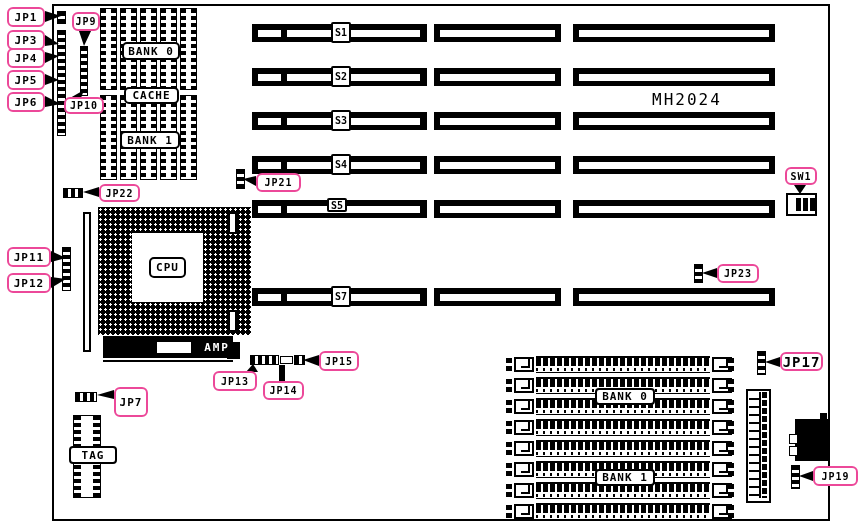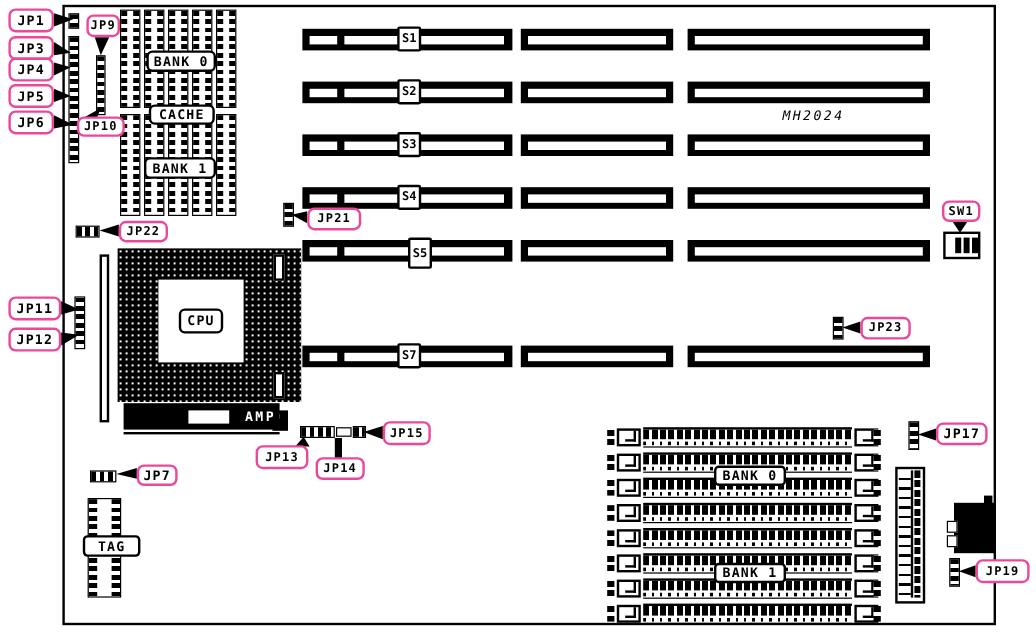--- a/index.html
+++ b/index.html
@@ -108,34 +108,34 @@
     <div class="sbox" style="position:absolute;left:79px;top:-2px;width:20px;height:21px;">S4</div>
   </div>
   <div class="abs slot-row" style="left:252px;top:200px;width:523px;">
     <div class="slot-seg" style="left:0;width:175px;"></div>
     <div class="slot-seg" style="left:182px;width:127px;"></div>
     <div class="slot-seg" style="left:321px;width:202px;"></div>
     <div class="slot-white" style="left:6px;width:23px;"></div>
     <div class="slot-white" style="left:35px;width:133px;"></div>
     <div class="slot-white" style="left:188px;width:115px;"></div>
     <div class="slot-white" style="left:327px;width:190px;"></div>
-    <div class="sbox" style="position:absolute;left:88px;top:-2px;width:20px;height:26px;">S5</div>
+    <div class="sbox" style="position:absolute;left:75px;top:-2px;width:20px;height:14px;">S5</div>
   </div>
   <div class="abs slot-row" style="left:252px;top:288px;width:523px;">
     <div class="slot-seg" style="left:0;width:175px;"></div>
     <div class="slot-seg" style="left:182px;width:127px;"></div>
     <div class="slot-seg" style="left:321px;width:202px;"></div>
     <div class="slot-white" style="left:6px;width:23px;"></div>
     <div class="slot-white" style="left:35px;width:133px;"></div>
     <div class="slot-white" style="left:188px;width:115px;"></div>
     <div class="slot-white" style="left:327px;width:190px;"></div>
     <div class="sbox" style="position:absolute;left:79px;top:-2px;width:20px;height:21px;">S7</div>
   </div>
 
-  <div class="abs" style="left:652px;top:90px;font-size:11px;letter-spacing:2px;font-style:italic;">MH2024</div>
+  <div class="abs" style="left:652px;top:90px;font-size:16px;letter-spacing:2px;">MH2024</div>
 
   <div class="abs chip" style="left:100px;top:8px;width:17px;height:82px;"></div>
   <div class="abs chip" style="left:120px;top:8px;width:17px;height:82px;"></div>
   <div class="abs chip" style="left:140px;top:8px;width:17px;height:82px;"></div>
   <div class="abs chip" style="left:160px;top:8px;width:17px;height:82px;"></div>
   <div class="abs chip" style="left:180px;top:8px;width:17px;height:82px;"></div>
   <div class="abs chip" style="left:100px;top:95px;width:17px;height:85px;"></div>
   <div class="abs chip" style="left:120px;top:95px;width:17px;height:85px;"></div>
   <div class="abs chip" style="left:140px;top:95px;width:17px;height:85px;"></div>
   <div class="abs chip" style="left:160px;top:95px;width:17px;height:85px;"></div>
@@ -282,23 +282,23 @@
   <div class="abs callout" style="left:7px;top:7px;width:38px;height:20px;">JP1</div>
   <div class="abs callout" style="left:7px;top:30px;width:38px;height:20px;">JP3</div>
   <div class="abs callout" style="left:7px;top:48px;width:38px;height:20px;">JP4</div>
   <div class="abs callout" style="left:7px;top:70px;width:38px;height:20px;">JP5</div>
   <div class="abs callout" style="left:7px;top:92px;width:38px;height:20px;">JP6</div>
   <div class="abs callout" style="left:72px;top:12px;width:28px;height:19px;font-size:10px;">JP9</div>
   <div class="abs callout" style="left:64px;top:97px;width:40px;height:17px;font-size:10px;">JP10</div>
   <div class="abs callout" style="left:99px;top:184px;width:41px;height:18px;font-size:10px;">JP22</div>
   <div class="abs callout" style="left:7px;top:247px;width:44px;height:20px;">JP11</div>
   <div class="abs callout" style="left:7px;top:273px;width:44px;height:20px;">JP12</div>
-  <div class="abs callout" style="left:114px;top:387px;width:34px;height:18px;">JP7</div>
+  <div class="abs callout" style="left:114px;top:387px;width:34px;height:30px;">JP7</div>
   <div class="abs callout" style="left:213px;top:371px;width:44px;height:20px;font-size:10px;">JP13</div>
   <div class="abs callout" style="left:263px;top:381px;width:41px;height:19px;font-size:10px;">JP14</div>
   <div class="abs callout" style="left:319px;top:351px;width:40px;height:20px;font-size:10px;">JP15</div>
   <div class="abs callout" style="left:256px;top:173px;width:45px;height:19px;font-size:10px;">JP21</div>
   <div class="abs callout" style="left:717px;top:264px;width:42px;height:19px;font-size:10px;">JP23</div>
   <div class="abs callout" style="left:785px;top:167px;width:32px;height:18px;font-size:10px;">SW1</div>
-  <div class="abs callout" style="left:780px;top:352px;width:43px;height:19px;font-size:11px;">JP17</div>
+  <div class="abs callout" style="left:780px;top:352px;width:43px;height:19px;font-size:14px;">JP17</div>
   <div class="abs callout" style="left:813px;top:466px;width:45px;height:20px;font-size:10px;">JP19</div>
 
 </div>
 
 </body></html>

